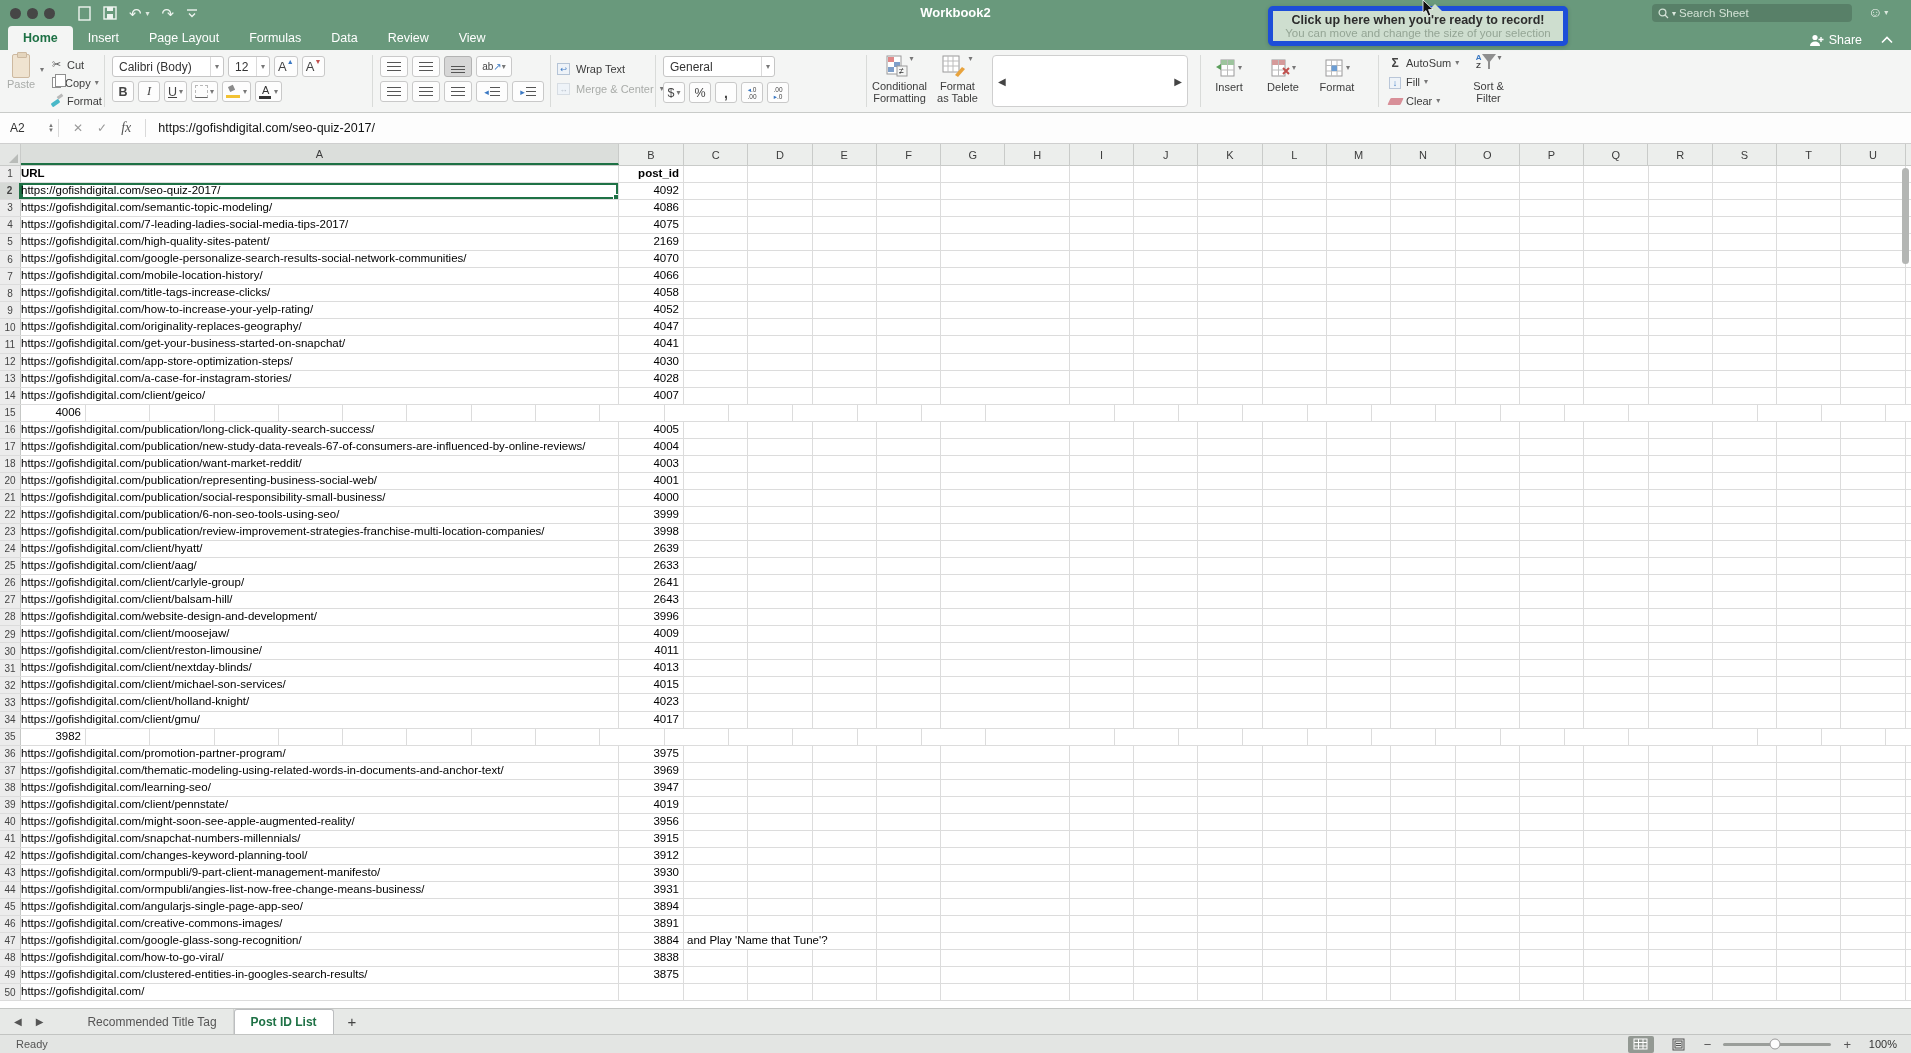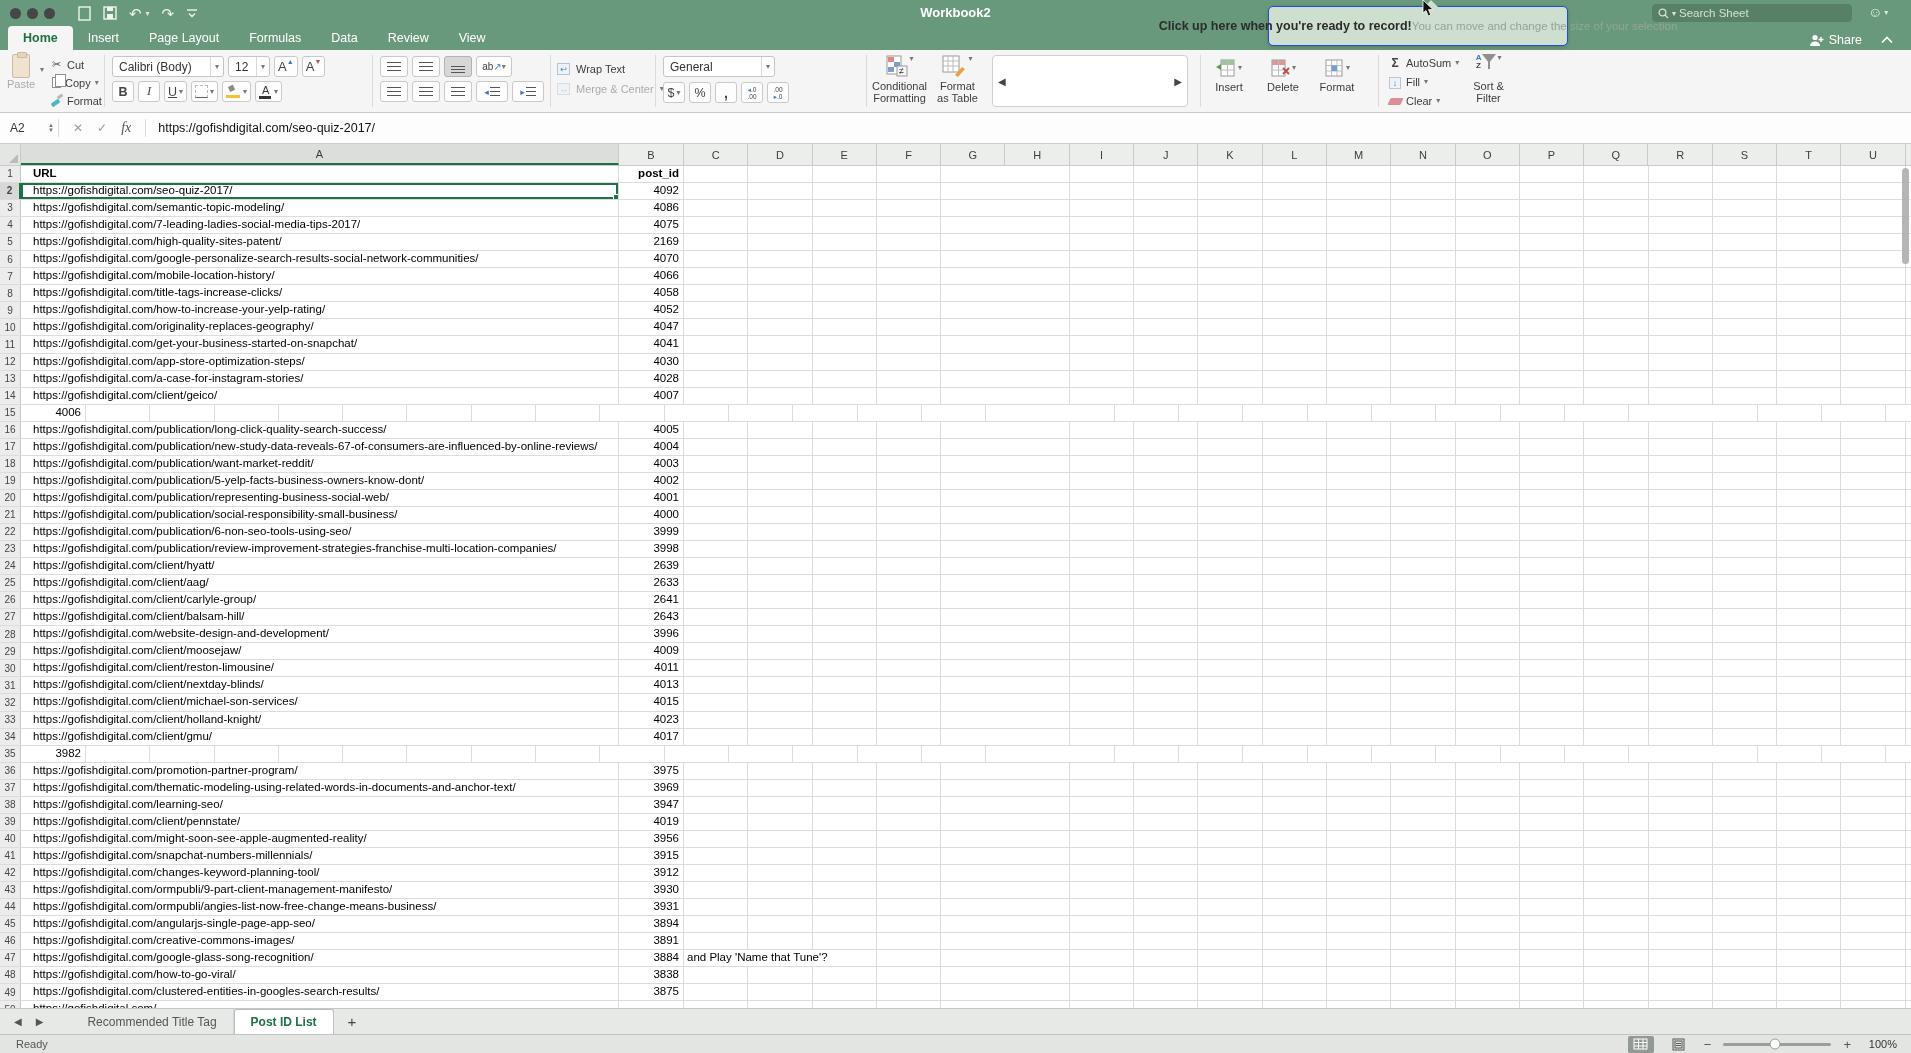--- a/index.html
+++ b/index.html
@@ -121,21 +121,21 @@
 .ch{border-right:1px solid #c9cbc9;display:flex;align-items:center;justify-content:center;font-size:11px;color:#3c3c3c;height:100%}
 .corner{width:21px;background:#e4e6e4;position:relative}
 .corner::after{content:"";position:absolute;right:2px;bottom:2px;border-left:9px solid transparent;border-bottom:9px solid #b9bcb9}
 .ch.cA{width:598px;background:#dbdedb;border-bottom:2px solid #1e7145}
 .ch.cB{width:65px}
 .ch.cO{width:64.3px}
 .ch.fill{flex:1;border-right:none}
 .grow{display:flex;height:17.06px;border-bottom:1px solid #dcdcdc;font-size:11.5px;line-height:15.5px;color:#000}
 .gut{width:21px;background:#ececec;border-right:1px solid #c6c8c6;font-size:10px;color:#444;display:flex;align-items:center;justify-content:center}
 .gut.sel{font-weight:bold;background:#d6d9d6;border-right:2px solid #1e7145}
-.ca{width:598px;border-right:1px solid #dcdcdc;padding-left:12px;white-space:nowrap;overflow:hidden}
+.ca{width:598px;border-right:1px solid #dcdcdc;padding-left:0;white-space:nowrap;overflow:hidden}
 .cb{width:65px;border-right:1px solid #dcdcdc;text-align:right;padding-right:4px}
 .crest{flex:1;position:relative;background:repeating-linear-gradient(to right,transparent 0 63.3px,#dcdcdc 63.3px 64.3px)}
 .crest .extra{position:absolute;left:3px;top:0;background:#fff;padding-right:3px;white-space:nowrap}
 .grow.hdr .ca,.grow.hdr .cb{font-weight:bold}
 .ca.selcell{position:relative;box-shadow:inset 0 0 0 2px #1f7246;z-index:2}
 .ca.selcell::after{content:"";position:absolute;right:-3px;bottom:-3px;width:6px;height:6px;background:#1f7246;border:1px solid #fff;z-index:3}
 #vscroll{position:absolute;right:2px;top:168px;width:7px;height:96px;border-radius:4px;background:#b4b6b4;z-index:4}
 
 
 #sheettabs{position:absolute;top:1008px;left:0;right:0;height:26px;background:#e7e9e7;border-top:1px solid #c5c7c5;display:flex;align-items:stretch}
@@ -150,21 +150,21 @@
 #ready{margin-left:16px;font-size:11px;color:#555}
 #statusright{margin-left:auto;display:flex;align-items:center;gap:12px;padding-right:14px}
 .viewbtn{width:26px;height:17px;display:flex;align-items:center;justify-content:center;border-radius:2px}
 .viewbtn.sel{background:#939993}
 .zoomtrack{width:108px;height:3px;background:#9a9e9a;border-radius:2px;position:relative}
 .zoomthumb{position:absolute;left:48%;top:50%;transform:translate(-50%,-50%);width:11px;height:11px;border-radius:50%;background:#fdfdfd;border:1px solid #9a9a9a}
 .zsign{font-size:13px;color:#555}
 #zoomlvl{font-size:11px;color:#333;width:34px;text-align:right}
 
 
-#tooltip{position:absolute;left:1268px;top:6px;width:300px;height:40px;background:#cedecf;border:1px solid #1d4ed8;border-radius:5px;box-shadow:0 1px 4px rgba(0,0,0,.18);z-index:9;display:flex;align-items:center;justify-content:center}
+#tooltip{position:absolute;left:1268px;top:6px;width:300px;height:40px;background:#cedecf;border:5px solid #1d4ed8;border-radius:5px;box-shadow:0 1px 4px rgba(0,0,0,.18);z-index:9;display:flex;flex-direction:column;align-items:center;justify-content:center}
 #tooltip::before{content:"";position:absolute;top:-7px;left:155px;border-left:7px solid transparent;border-right:7px solid transparent;border-bottom:7px solid #cedecf}
 #tooltip .l1{font-size:12.5px;font-weight:bold;color:#2c2c2c;white-space:nowrap}
 #tooltip .l2{font-size:11.5px;color:#94a595;white-space:nowrap}
 #cursor{position:absolute;left:1422px;top:0;z-index:10}
 </style>
 </head>
 <body>
 
 <div id="titlebar">
   <span class="tl" style="left:10px"></span>
@@ -632,26 +632,20 @@
         <div class="cb">4004</div>
         <div class="crest"></div>
       </div>
       <div class="grow">
         <div class="gut">18</div>
         <div class="ca">https://gofishdigital.com/publication/want-market-reddit/</div>
         <div class="cb">4003</div>
         <div class="crest"></div>
       </div>
       <div class="grow">
-        <div class="gut">19</div>
-        <div class="ca">https://gofishdigital.com/publication/5-yelp-facts-business-owners-know-dont/</div>
-        <div class="cb">4002</div>
-        <div class="crest"></div>
-      </div>
-      <div class="grow">
         <div class="gut">20</div>
         <div class="ca">https://gofishdigital.com/publication/representing-business-social-web/</div>
         <div class="cb">4001</div>
         <div class="crest"></div>
       </div>
       <div class="grow">
         <div class="gut">21</div>
         <div class="ca">https://gofishdigital.com/publication/social-responsibility-small-business/</div>
         <div class="cb">4000</div>
         <div class="crest"></div>

